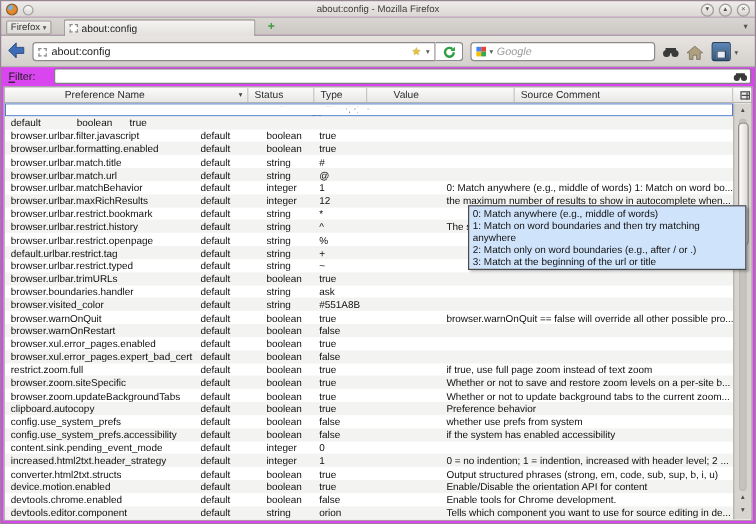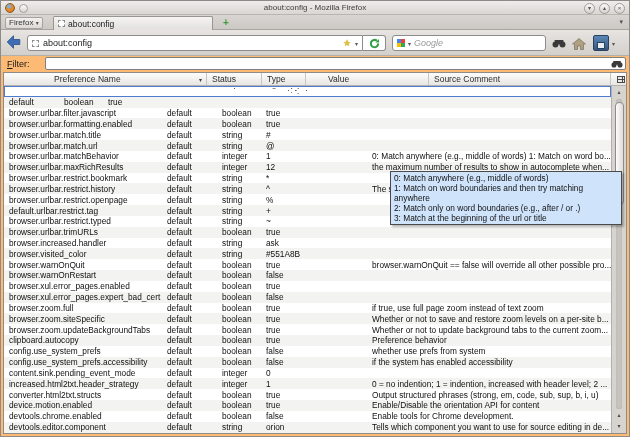--- a/index.html
+++ b/index.html
@@ -1,18 +1,18 @@
 <!DOCTYPE html>
 <html><head>
 <meta charset="utf-8">
 <style>
   * { margin:0; padding:0; box-sizing:border-box; }
   html,body { width:630px; height:437px; }
   body { font-family:"Liberation Sans", sans-serif; position:relative; background:#d6d2cf; overflow:hidden; }
-  .window { position:absolute; inset:0; border:1px solid #8e8a86; background:#fdba74; }
+  .window { position:absolute; inset:0; border:1px solid #8e8a86; background:#d946ef; }
 
   
   .titlebar { position:absolute; left:0; right:0; top:0; height:14px;
     background:linear-gradient(#efedeb,#d9d6d3); border-bottom:1px solid #b9b5b1;
     display:flex; align-items:center; }
   .ff-logo { position:absolute; left:4px; top:2px; width:10px; height:10px; border-radius:50%;
     background:radial-gradient(circle at 35% 30%, #7ab1e0 0 28%, #e68a2e 29% 60%, #b5521a 100%);
     border:1px solid #8a5a20; }
   .sticky-btn { position:absolute; left:18px; top:3px; width:9px; height:9px; border-radius:50%;
     background:linear-gradient(#fbfbfb,#d8d5d2); border:1px solid #a39f9b; }
@@ -304,21 +304,21 @@
             <div class="cell c-comment"></div>
           </div>
           <div class="row">
             <div class="cell c-name">browser.urlbar.trimURLs</div>
             <div class="cell c-status">default</div>
             <div class="cell c-type">boolean</div>
             <div class="cell c-value">true</div>
             <div class="cell c-comment"></div>
           </div>
           <div class="row">
-            <div class="cell c-name">browser.increased.handler</div>
+            <div class="cell c-name">browser.boundaries.handler</div>
             <div class="cell c-status">default</div>
             <div class="cell c-type">string</div>
             <div class="cell c-value">ask</div>
             <div class="cell c-comment"></div>
           </div>
           <div class="row">
             <div class="cell c-name">browser.visited_color</div>
             <div class="cell c-status">default</div>
             <div class="cell c-type">string</div>
             <div class="cell c-value">#551A8B</div>
@@ -346,21 +346,21 @@
             <div class="cell c-comment"></div>
           </div>
           <div class="row">
             <div class="cell c-name">browser.xul.error_pages.expert_bad_cert</div>
             <div class="cell c-status">default</div>
             <div class="cell c-type">boolean</div>
             <div class="cell c-value">false</div>
             <div class="cell c-comment"></div>
           </div>
           <div class="row">
-            <div class="cell c-name">browser.zoom.full</div>
+            <div class="cell c-name">restrict.zoom.full</div>
             <div class="cell c-status">default</div>
             <div class="cell c-type">boolean</div>
             <div class="cell c-value">true</div>
             <div class="cell c-comment">if true, use full page zoom instead of text zoom</div>
           </div>
           <div class="row">
             <div class="cell c-name">browser.zoom.siteSpecific</div>
             <div class="cell c-status">default</div>
             <div class="cell c-type">boolean</div>
             <div class="cell c-value">true</div>

